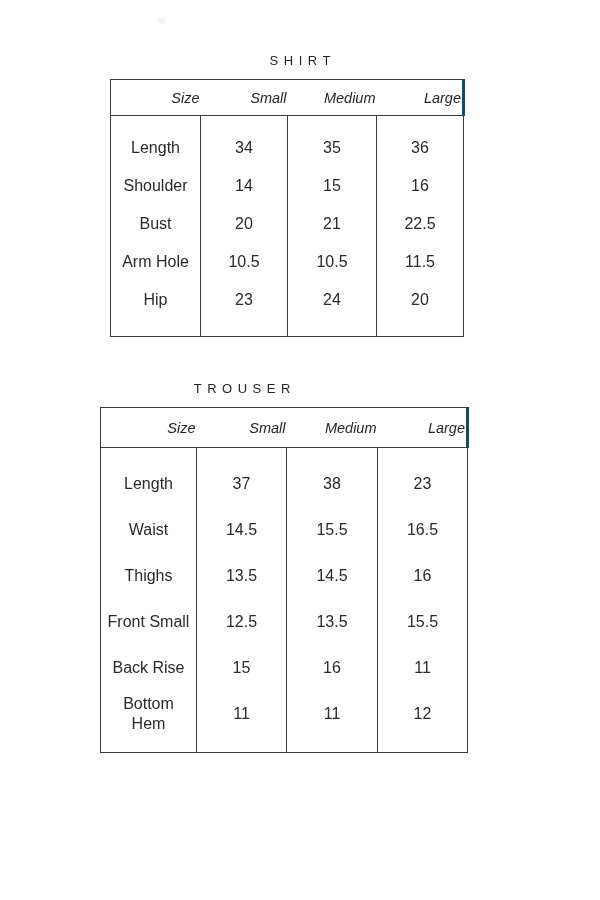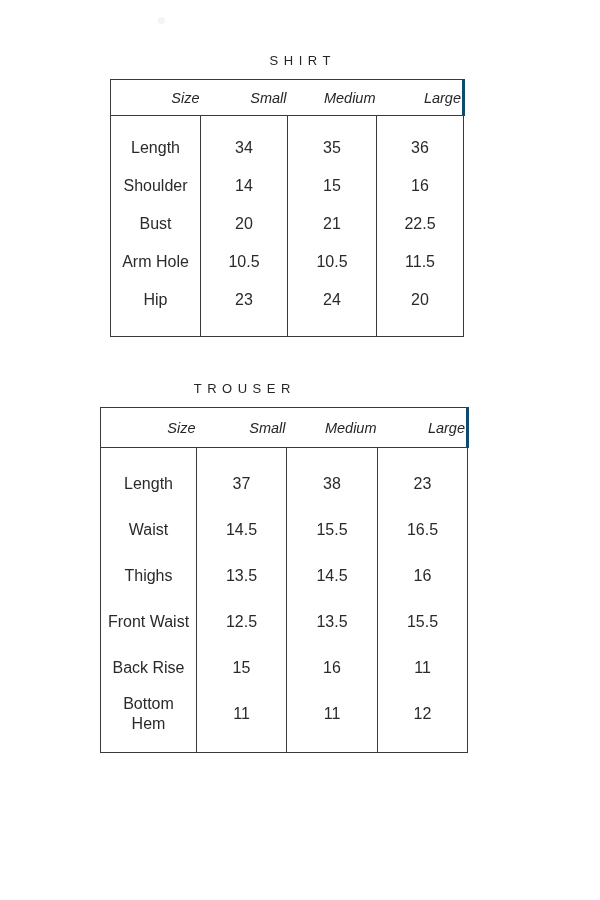--- a/index.html
+++ b/index.html
@@ -217,21 +217,21 @@
           <td>15.5</td>
           <td>16.5</td>
         </tr>
         <tr>
           <td class="row-label">Thighs</td>
           <td>13.5</td>
           <td>14.5</td>
           <td>16</td>
         </tr>
         <tr>
-          <td class="row-label">Front Waist</td>
+          <td class="row-label">Front Small</td>
           <td>12.5</td>
           <td>13.5</td>
           <td>15.5</td>
         </tr>
         <tr>
           <td class="row-label">Back Rise</td>
           <td>15</td>
           <td>16</td>
           <td>11</td>
         </tr>

